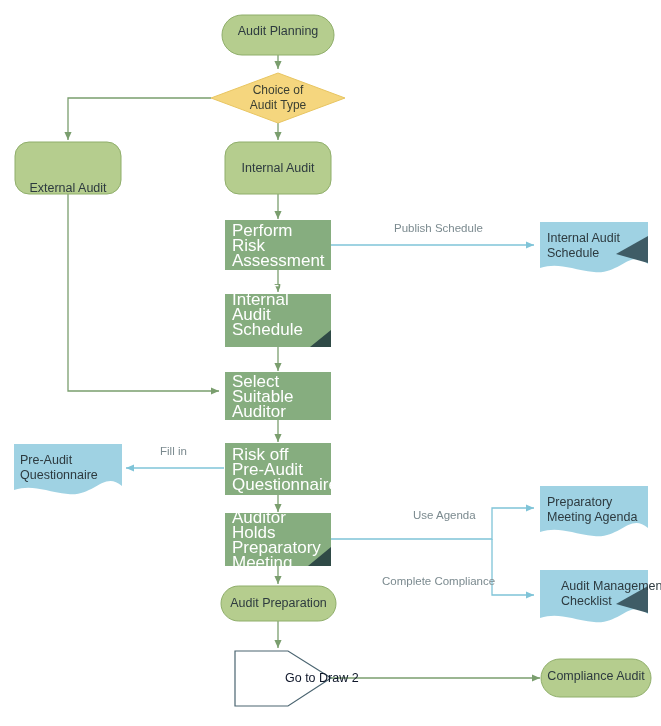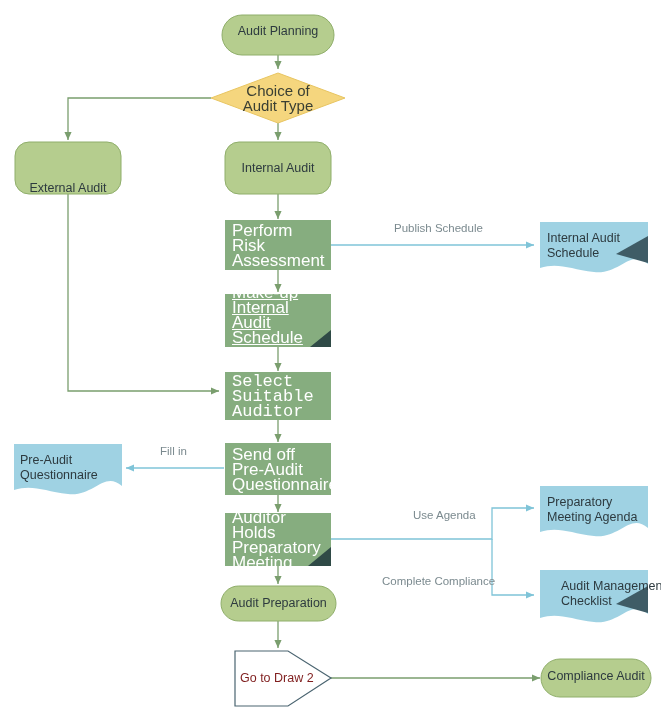--- a/index.html
+++ b/index.html
@@ -41,43 +41,44 @@
     color: #ffffff;
     font-size: 17px;
     text-align: left;
     display: flex;
     align-items: center;
     justify-content: flex-start;
   }
   
   .lbl-dec {
     color: #3a3f33;
-    font-size: 15px;
+    font-size: 12px;
     text-align: center;
     display: flex;
     align-items: center;
     justify-content: center;
   }
   
   .lbl-doc {
     color: #2d3a3f;
     font-size: 12.5px;
     text-align: left;
     display: flex;
     align-items: center;
     justify-content: flex-start;
   }
   
   .lbl-offpage {
-    color: #7f1d1d;
+    color: #0f172a;
     font-size: 12.5px;
     text-align: left;
     display: flex;
     align-items: center;
     justify-content: flex-start;
+    margin-left: 45px;
   }
   
   .lbl-edge {
     position: absolute;
     color: #7b8a8f;
     font-size: 11.5px;
     white-space: nowrap;
     pointer-events: none;
   }
 </style>
@@ -236,27 +237,27 @@
 <div class="node-label lbl-dec" style="left:228px; top:73px; width:100px; height:50px;">Choice of
 Audit Type</div>
 
 <div class="node-label lbl-term" style="left:15px; top:142px; width:106px; height:52px;margin-top:20px;">External Audit</div>
 
 <div class="node-label lbl-term" style="left:225px; top:142px; width:106px; height:52px;">Internal Audit</div>
 
 <div class="node-label lbl-proc" style="left:232px; top:220px; width:98px; height:50px;">Perform Risk
 Assessment</div>
 
-<div class="node-label lbl-proc" style="left:232px; top:290px; width:100px; height:49px;text-decoration:underline;">Make-up Internal
+<div class="node-label lbl-proc" style="left:232px; top:282px; width:100px; height:49px;">Make-up Internal
 Audit Schedule</div>
 
-<div class="node-label lbl-proc" style="left:232px; top:372px; width:98px; height:48px;font-family:Liberation Mono, monospace;">Select Suitable
+<div class="node-label lbl-proc" style="left:232px; top:372px; width:98px; height:48px;">Select Suitable
 Auditor</div>
 
-<div class="node-label lbl-proc" style="left:232px; top:443px; width:98px; height:52px;">Send off
+<div class="node-label lbl-proc" style="left:232px; top:443px; width:98px; height:52px;">Risk off
 Pre-Audit
 Questionnaire</div>
 
 <div class="node-label lbl-proc" style="left:232px; top:513px; width:98px; height:53px;">Auditor Holds
 Preparatory
 Meeting</div>
 
 <div class="node-label lbl-term" style="left:221px; top:586px; width:115px; height:35px;">Audit Preparation</div>
 
 <div class="node-label lbl-doc" style="left:547px; top:224px; width:100px; height:44px;">Internal Audit

